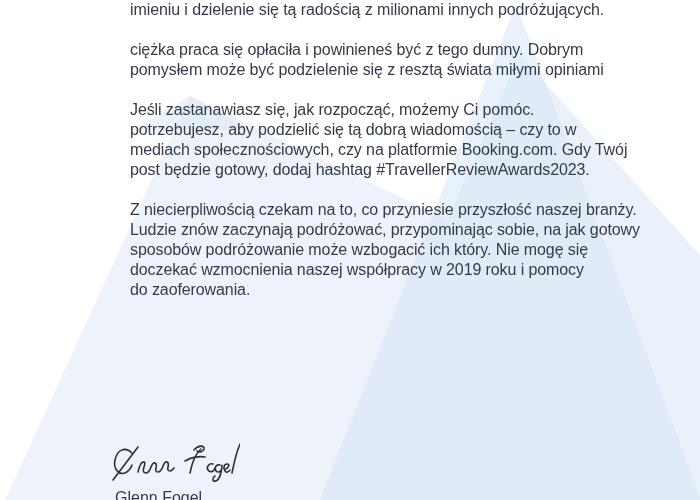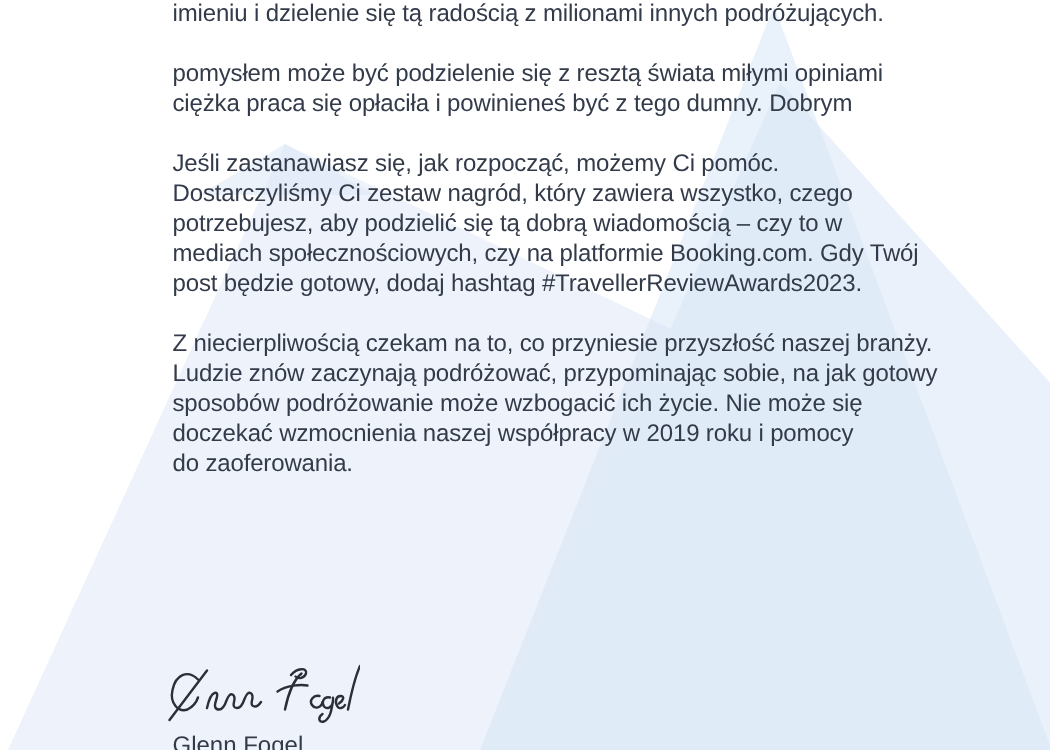--- a/index.html
+++ b/index.html
@@ -1,21 +1,21 @@
 <!DOCTYPE html>
 <html><head>
 <meta charset="utf-8">
 <style>
   html,body{margin:0;padding:0;}
   body{width:700px;height:500px;overflow:hidden;position:relative;
        font-family:"Liberation Sans","DejaVu Sans",sans-serif;background:#ffffff;}
   .bg{position:absolute;left:0;top:0;width:700px;height:500px;z-index:0;}
   .letter{position:absolute;left:115px;top:0;width:505px;z-index:2;
           color:#333b4a;font-size:16px;line-height:20px;letter-spacing:-0.1px;}
-  .para{margin:0 0 20px 0;}
+  .para{margin:0 0 20px 15px;}
   .line{white-space:nowrap;}
   b{font-weight:normal;}
   .sig-wrap{position:absolute;left:112px;top:441px;z-index:2;}
   .typed-name{position:absolute;left:115px;top:488px;z-index:2;color:#333b4a;
               font-size:16px;line-height:20px;white-space:nowrap;}
 </style>
 </head>
 <body>
 
 <svg class="bg" viewBox="0 0 700 500" preserveAspectRatio="none" aria-hidden="true">
@@ -30,36 +30,35 @@
   <polygon points="190,96 133,130 250,130" fill="#d7e5f5" opacity="0.5"></polygon>
 </svg>
 
 <div class="letter">
 
   <div class="para">
     <div class="line">imieniu i dzielenie się tą radością z milionami innych podróżujących.</div>
   </div>
 
   <div class="para">
+    <div class="line">ciężka praca się opłaciła i powinieneś być z tego dumny. Dobrym</div>
     <div class="line">pomysłem może być podzielenie się z resztą świata miłymi opiniami</div>
-    <div class="line">ciężka praca się opłaciła i powinieneś być z tego dumny. Dobrym</div>
   </div>
 
   <div class="para">
     <div class="line">Jeśli zastanawiasz się, jak rozpocząć, możemy Ci pomóc.</div>
-    <div class="line">Dostarczyliśmy Ci zestaw nagród, który zawiera wszystko, czego</div>
     <div class="line">potrzebujesz, aby podzielić się tą dobrą wiadomością – czy to w</div>
     <div class="line">mediach społecznościowych, czy na platformie Booking.com. Gdy Twój</div>
     <div class="line"><span>post będzie gotowy, dodaj hashtag </span><b>#TravellerReviewAwards2023</b><span>.</span></div>
   </div>
 
   <div class="para">
     <div class="line">Z niecierpliwością czekam na to, co przyniesie przyszłość naszej branży.</div>
     <div class="line">Ludzie znów zaczynają podróżować, przypominając sobie, na jak gotowy</div>
-    <div class="line">sposobów podróżowanie może wzbogacić ich życie. Nie może się</div>
+    <div class="line">sposobów podróżowanie może wzbogacić ich który. Nie mogę się</div>
     <div class="line">doczekać wzmocnienia naszej współpracy w 2019 roku i pomocy</div>
     <div class="line">do zaoferowania.</div>
   </div>
 
 </div>
 
 <div class="sig-wrap">
   <svg width="128" height="42" viewBox="0 0 128 42" aria-hidden="true">
     <g fill="none" stroke="#2a2f38" stroke-width="1.6" stroke-linecap="round" stroke-linejoin="round">
       <path d="M20,12 C13,5 5,9 3,19 C1,28 7,34 13,32 C17,30 19,27 20,24"></path>

